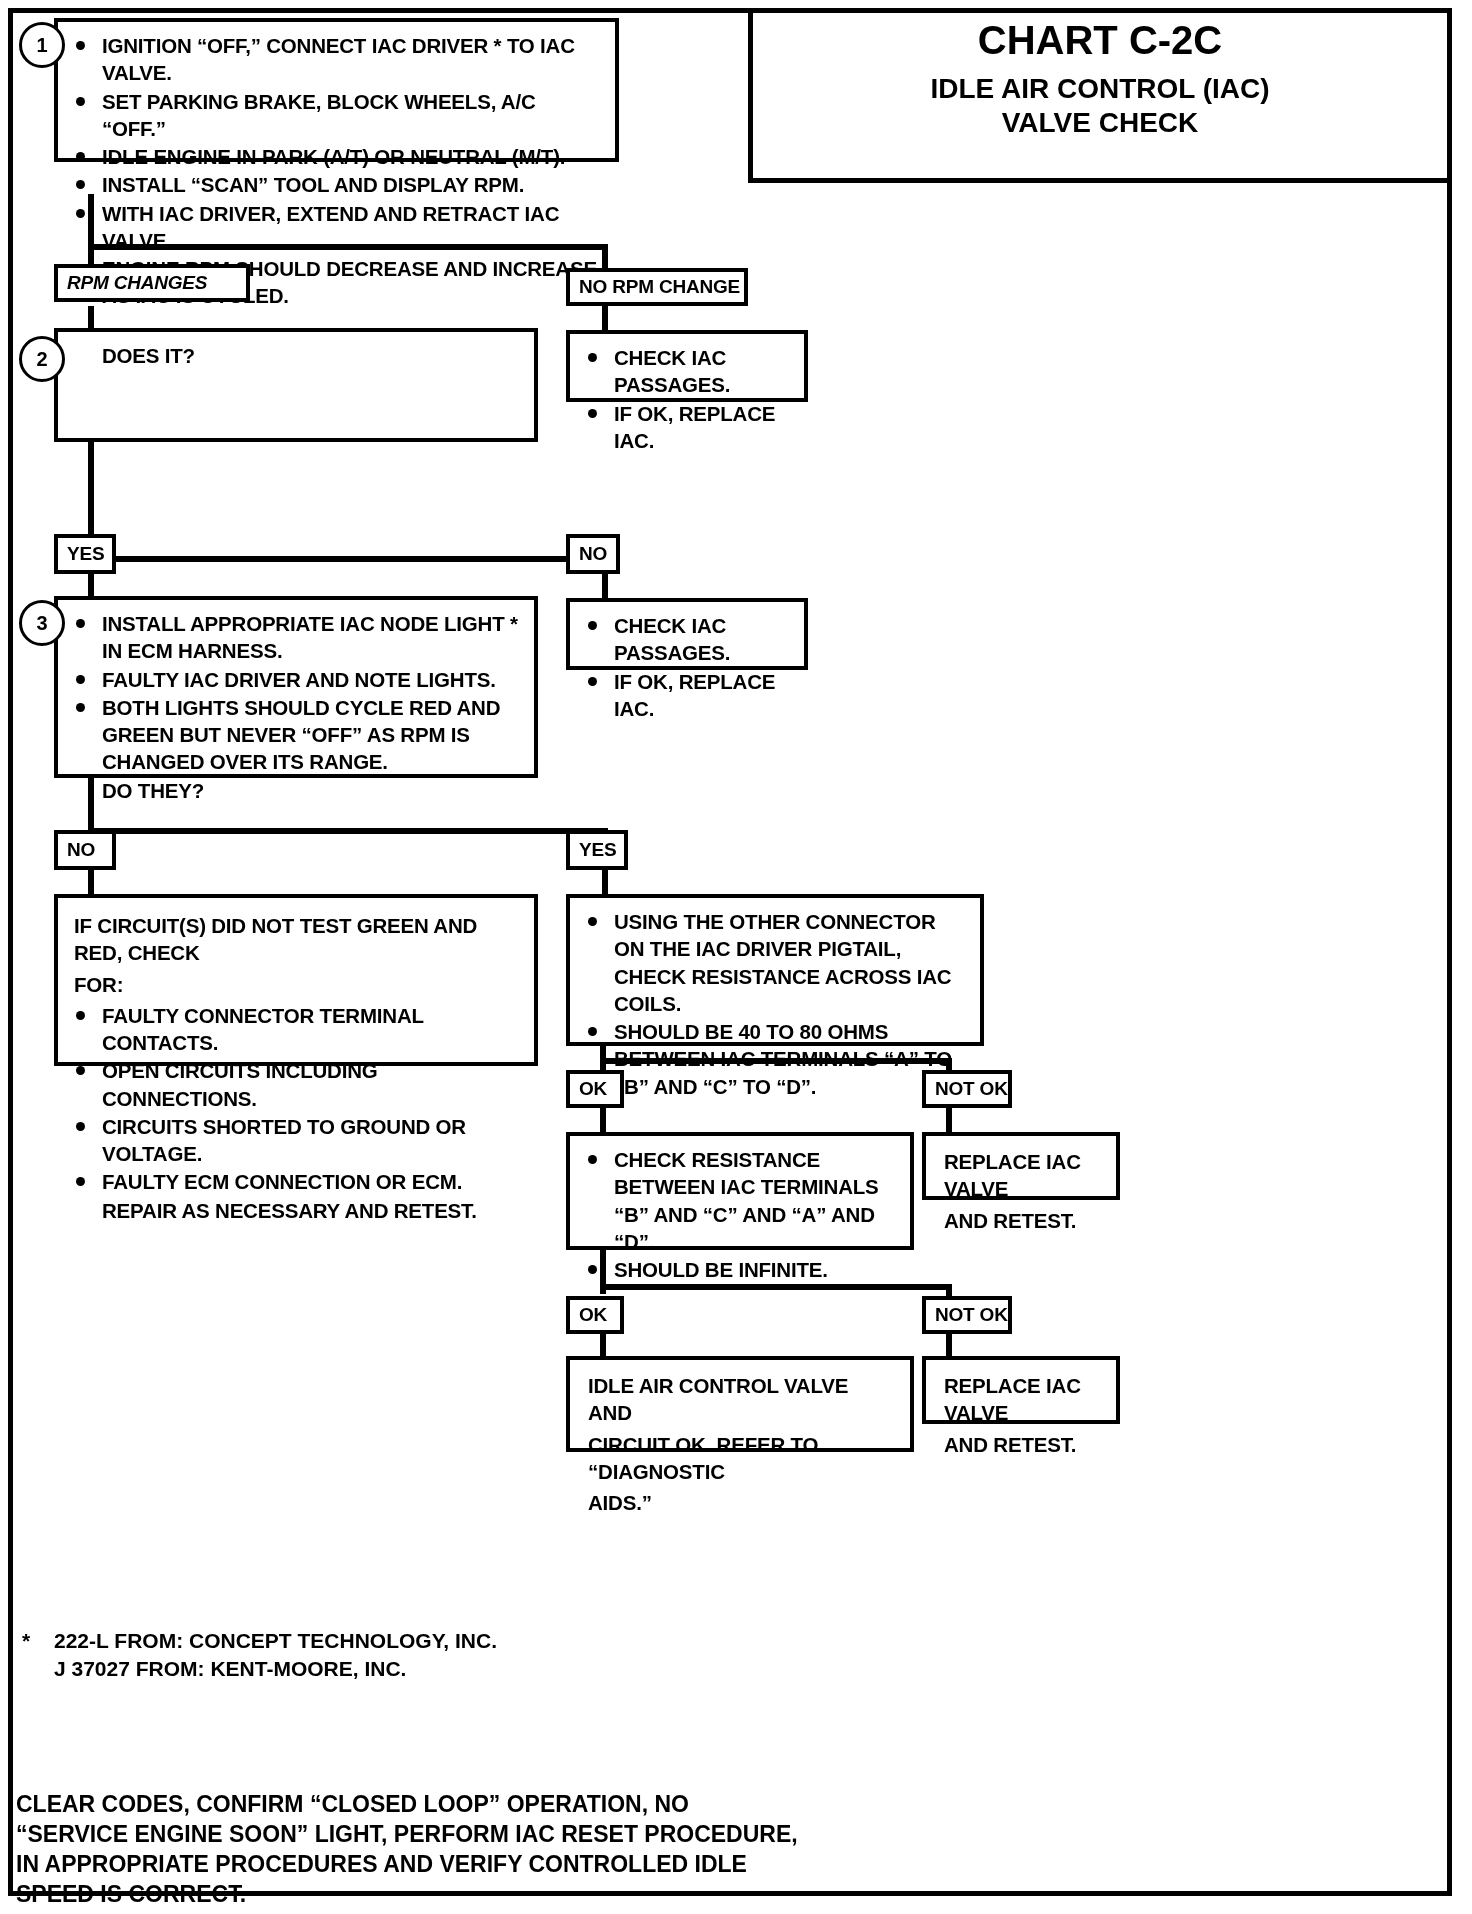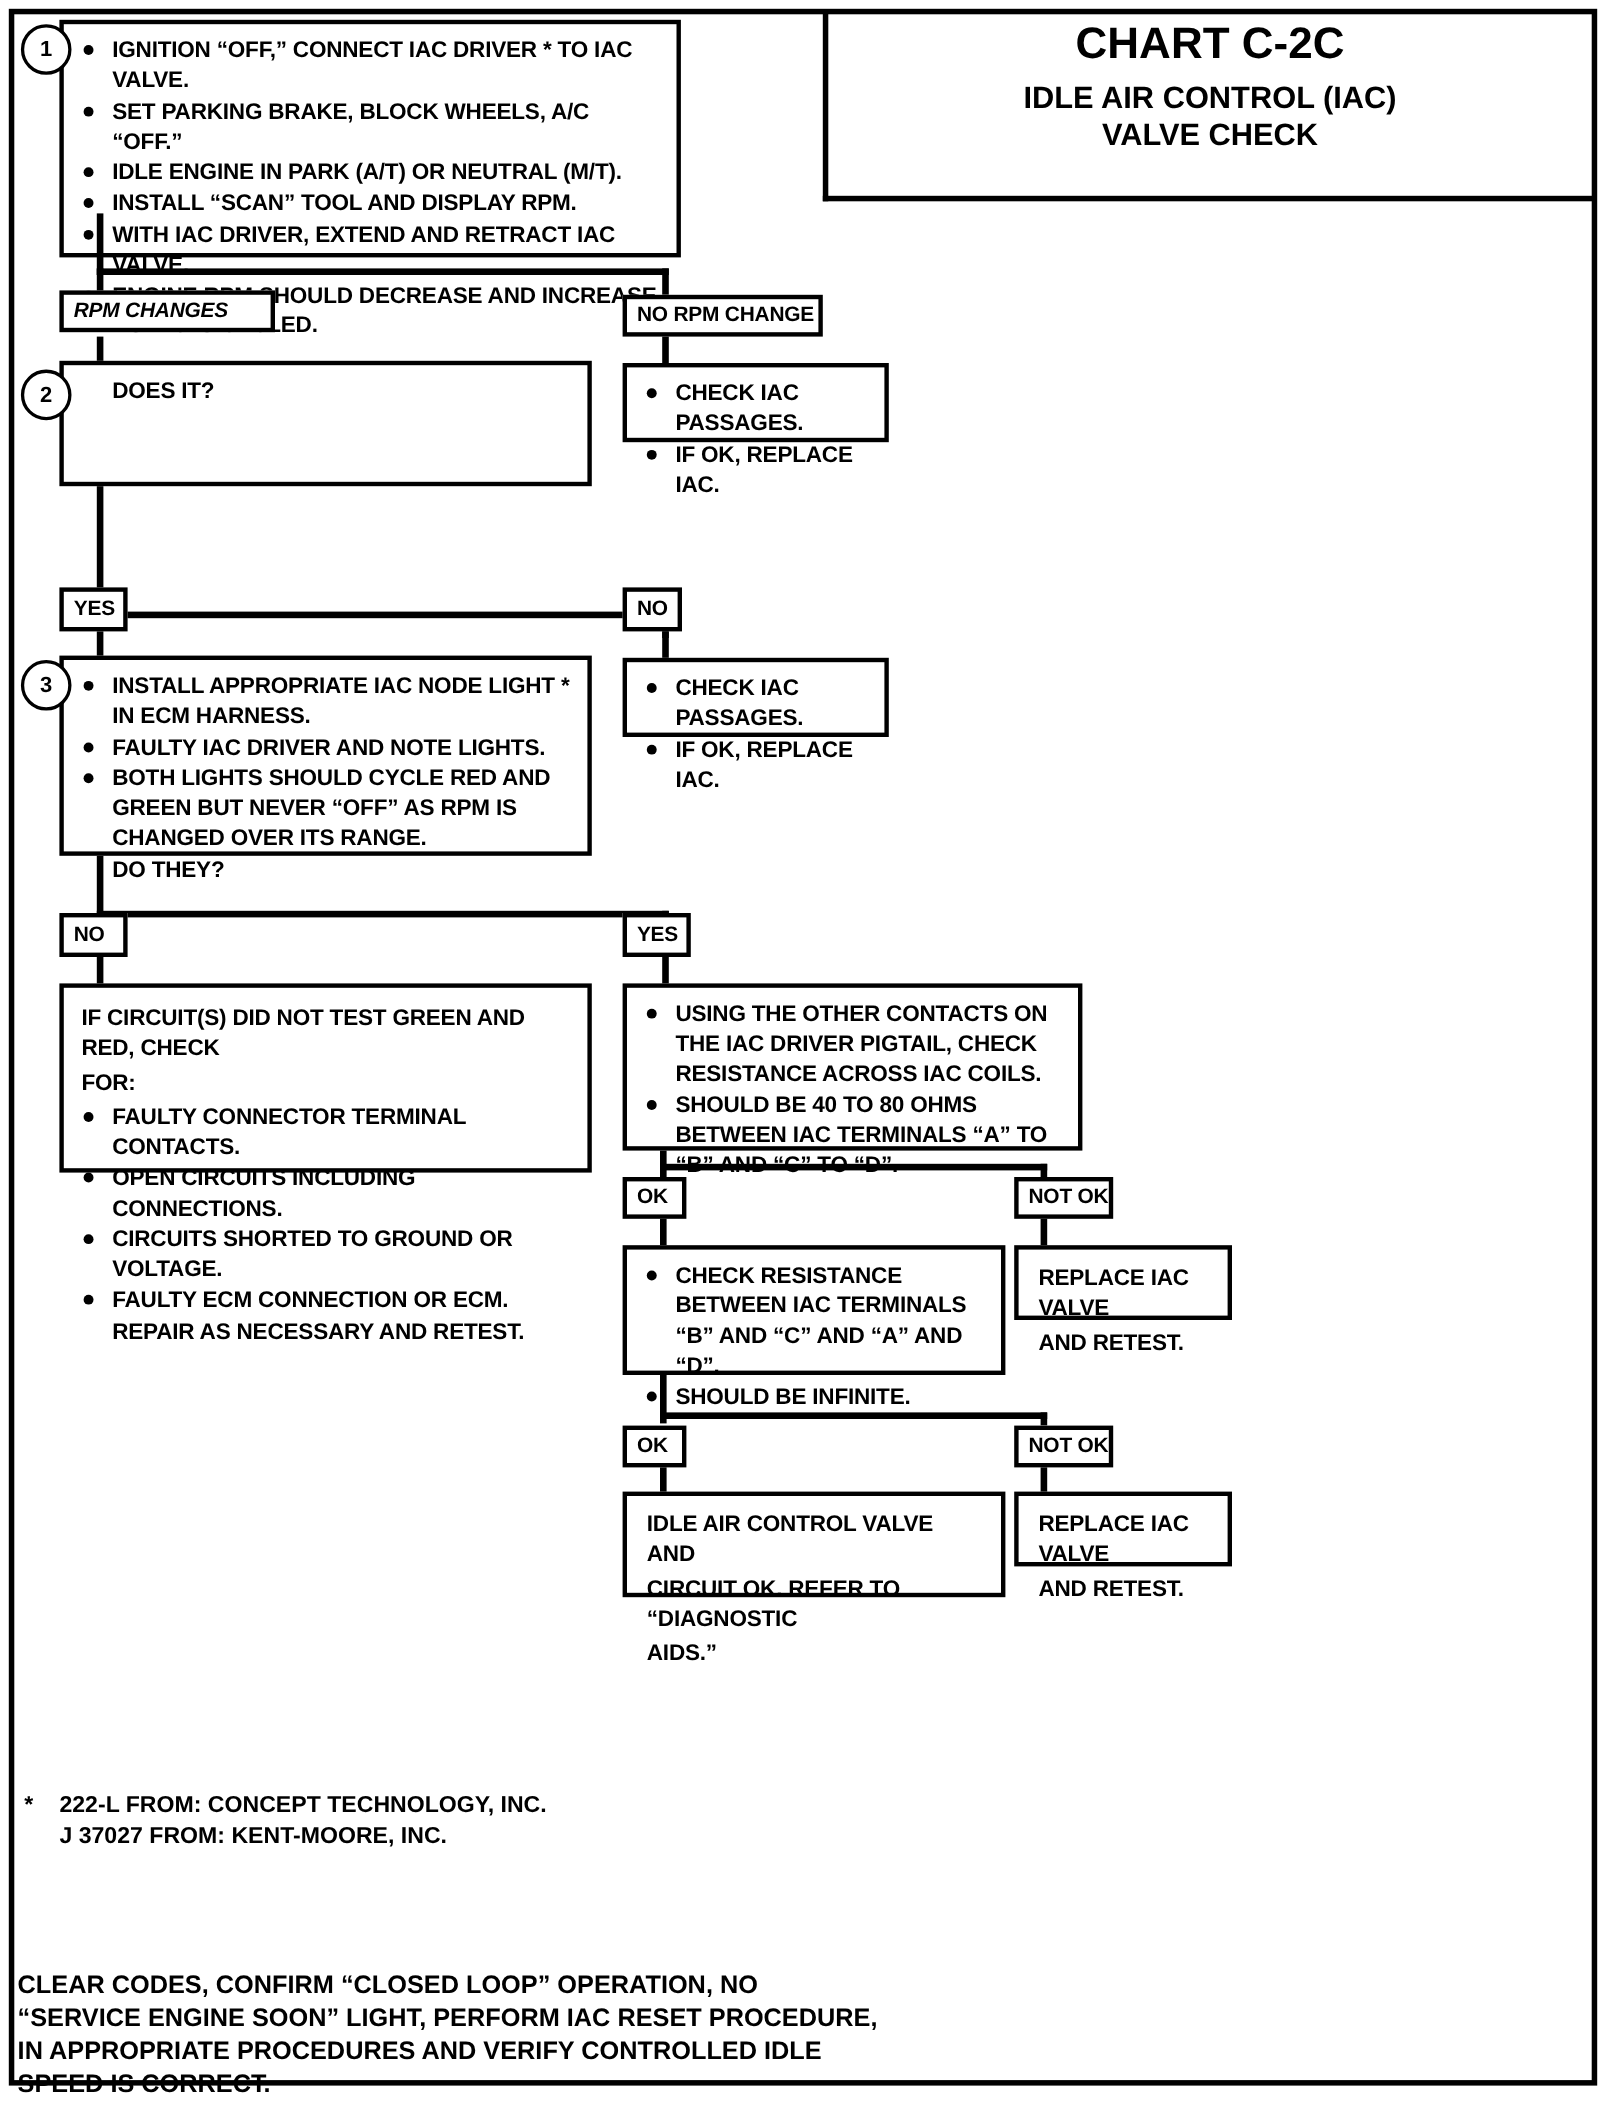--- a/index.html
+++ b/index.html
@@ -146,21 +146,21 @@
 
   <div id="title-divider-v"></div>
   <div id="title-divider-h"></div>
   <div id="chart-title">CHART C-2C</div>
   <div id="chart-subtitle">
     <div>IDLE AIR CONTROL (IAC)</div>
     <div>VALVE CHECK</div>
   </div>
 
   <div class="stepnum" style="left:19px; top:22px;">1</div>
-  <div class="box textbox" style="left:54px; top:18px; width:565px; height:216px;">
+  <div class="box textbox" style="left:54px; top:18px; width:565px; height:144px;">
     <ul class="bl">
       <li>IGNITION “OFF,” CONNECT IAC DRIVER * TO IAC VALVE.</li>
       <li>SET PARKING BRAKE, BLOCK WHEELS, A/C “OFF.”</li>
       <li>IDLE ENGINE IN PARK (A/T) OR NEUTRAL (M/T).</li>
       <li>INSTALL “SCAN” TOOL AND DISPLAY RPM.</li>
       <li>WITH IAC DRIVER, EXTEND AND RETRACT IAC VALVE.</li>
       <li>ENGINE RPM SHOULD DECREASE AND INCREASE AS IAC IS CYCLED.</li>
     </ul>
   </div>
 
@@ -233,21 +233,21 @@
       <li>FAULTY CONNECTOR TERMINAL CONTACTS.</li>
       <li>OPEN CIRCUITS INCLUDING CONNECTIONS.</li>
       <li>CIRCUITS SHORTED TO GROUND OR VOLTAGE.</li>
       <li>FAULTY ECM CONNECTION OR ECM.</li>
       <li class="nobullet">REPAIR AS NECESSARY AND RETEST.</li>
     </ul>
   </div>
 
   <div class="box textbox" style="left:566px; top:894px; width:418px; height:152px;">
     <ul class="bl">
-      <li>USING THE OTHER CONTACTS ON THE IAC DRIVER PIGTAIL, CHECK RESISTANCE ACROSS IAC COILS.</li>
+      <li>USING THE OTHER CONNECTOR ON THE IAC DRIVER PIGTAIL, CHECK RESISTANCE ACROSS IAC COILS.</li>
       <li>SHOULD BE 40 TO 80 OHMS BETWEEN IAC TERMINALS “A” TO “B” AND “C” TO “D”.</li>
     </ul>
   </div>
 
   <div class="ln v" style="left:600px; top:1046px; height:38px;"></div>
   <div class="ln h" style="left:600px; top:1058px; width:352px;"></div>
   <div class="ln v" style="left:946px; top:1058px; height:18px;"></div>
 
   <div class="box tagbox" style="left:566px; top:1070px; width:58px; height:38px;">OK</div>
   <div class="box tagbox" style="left:922px; top:1070px; width:90px; height:38px;">NOT OK</div>

